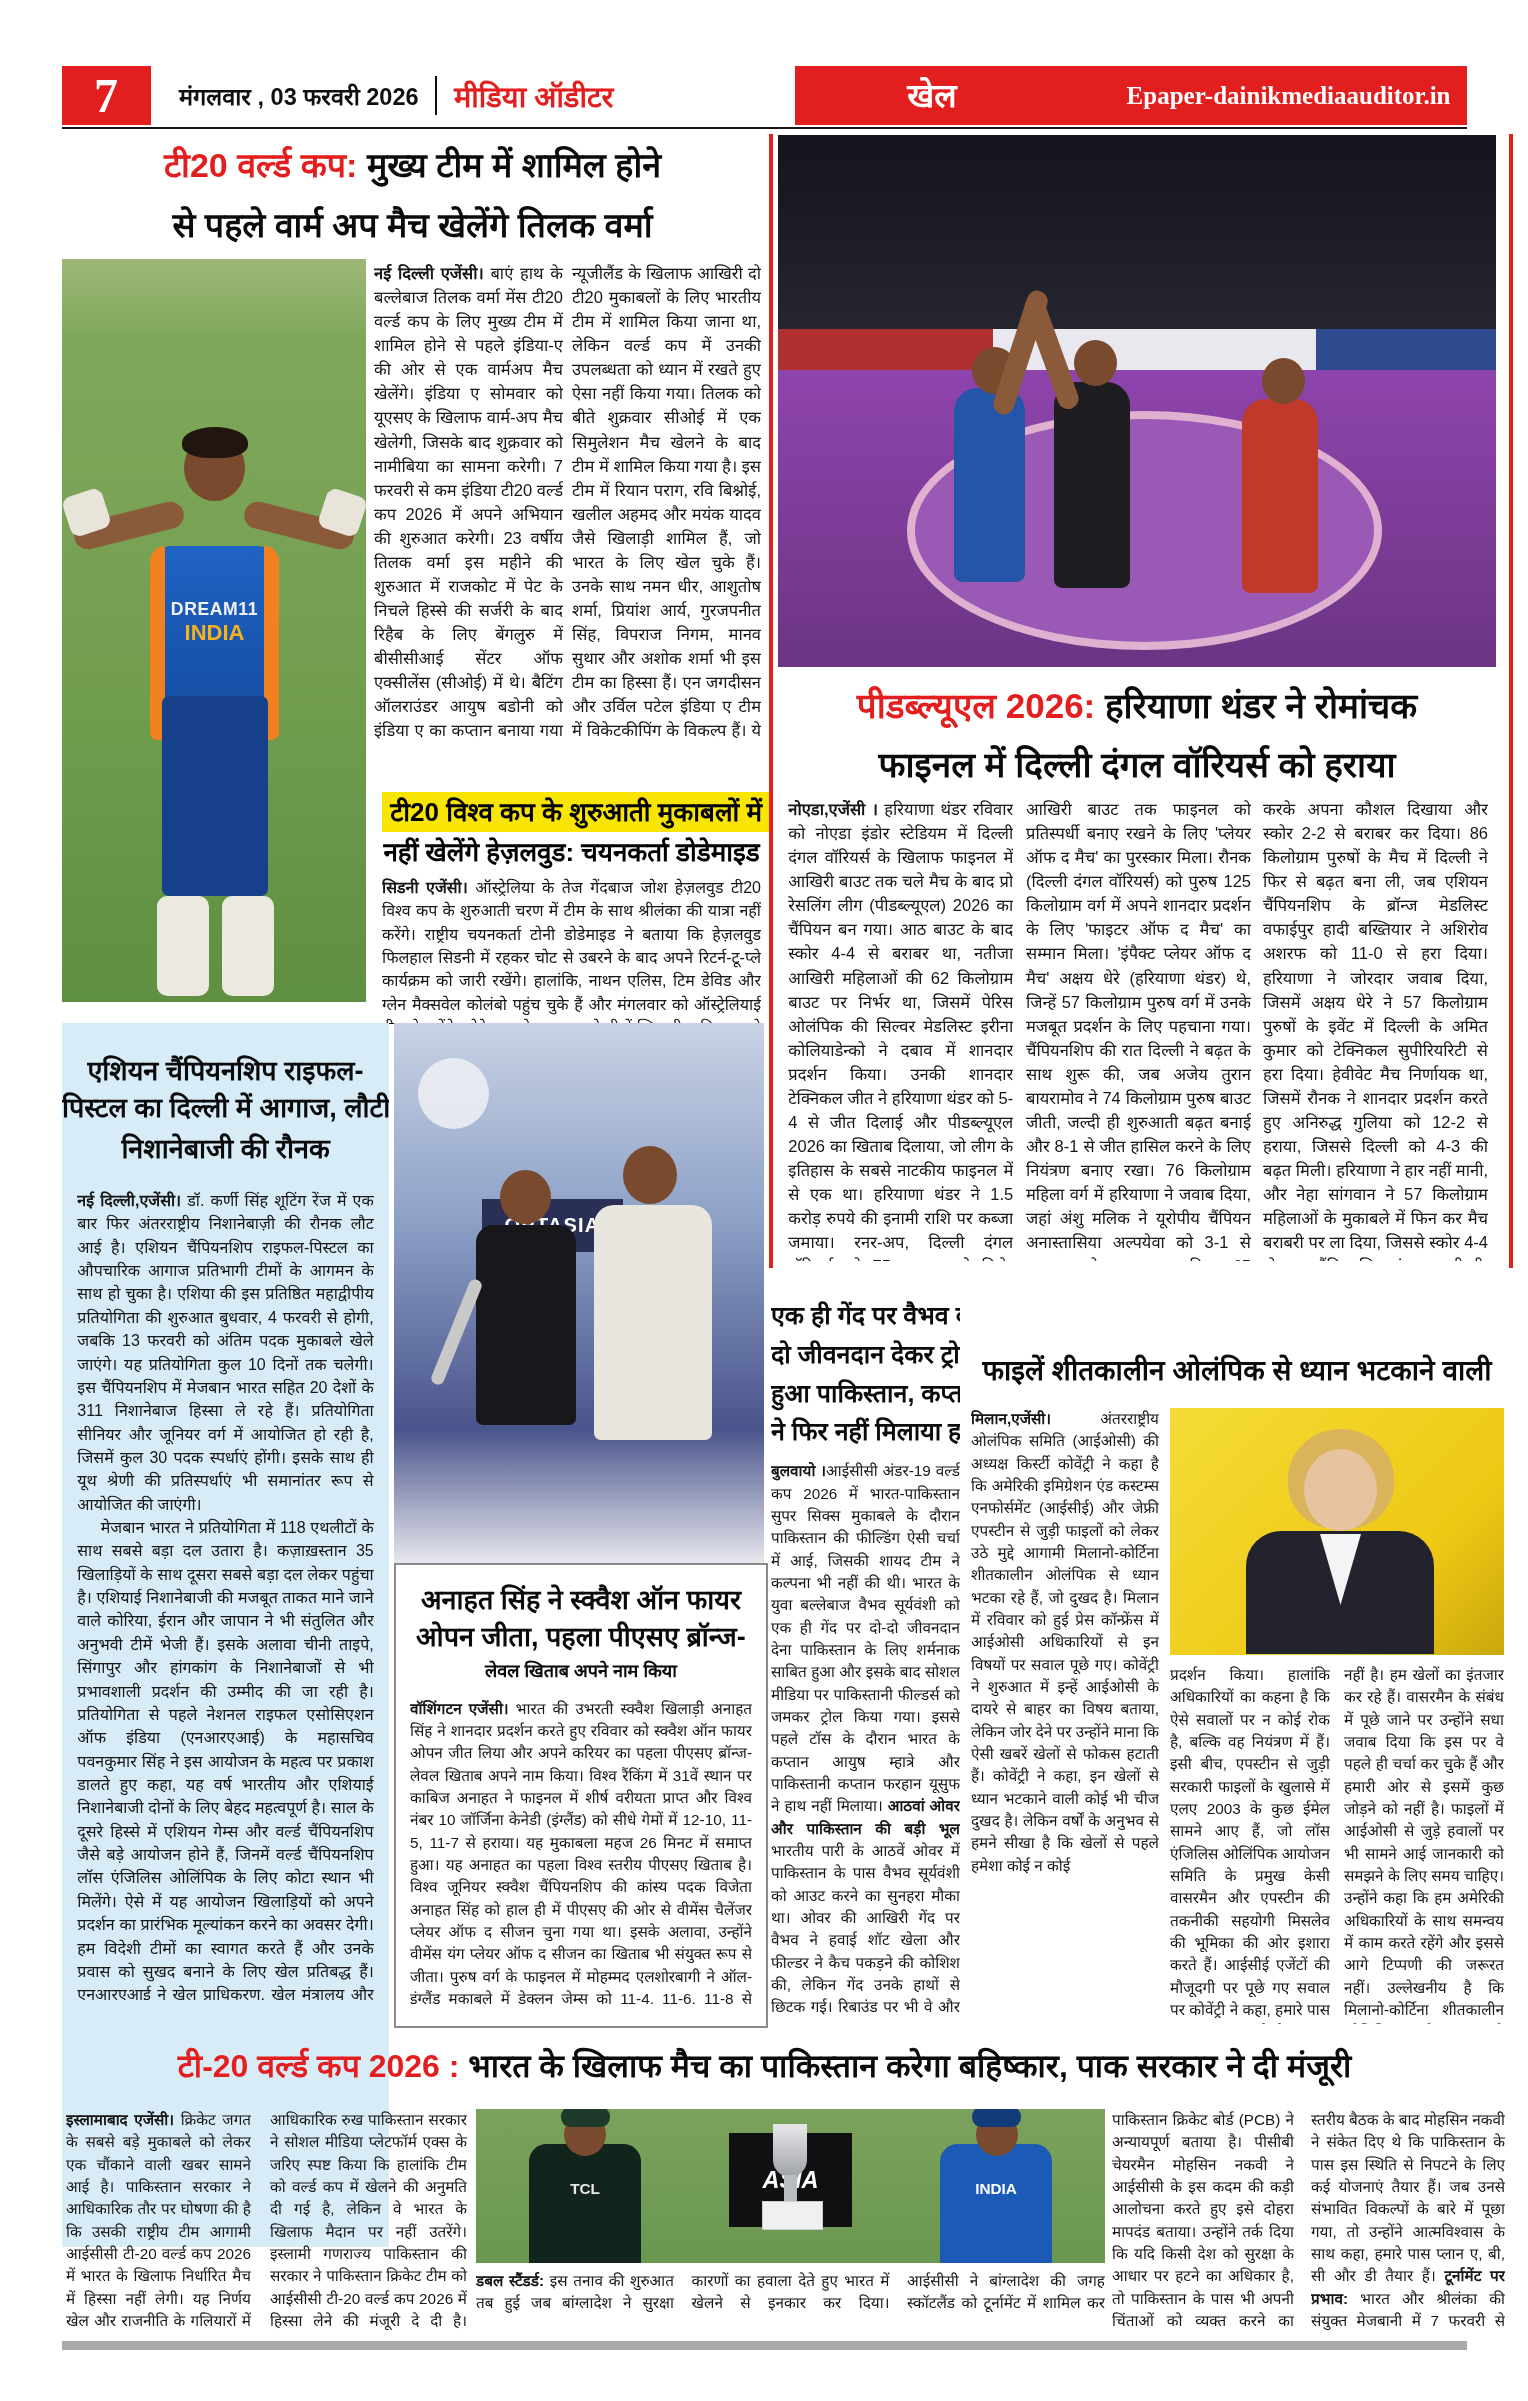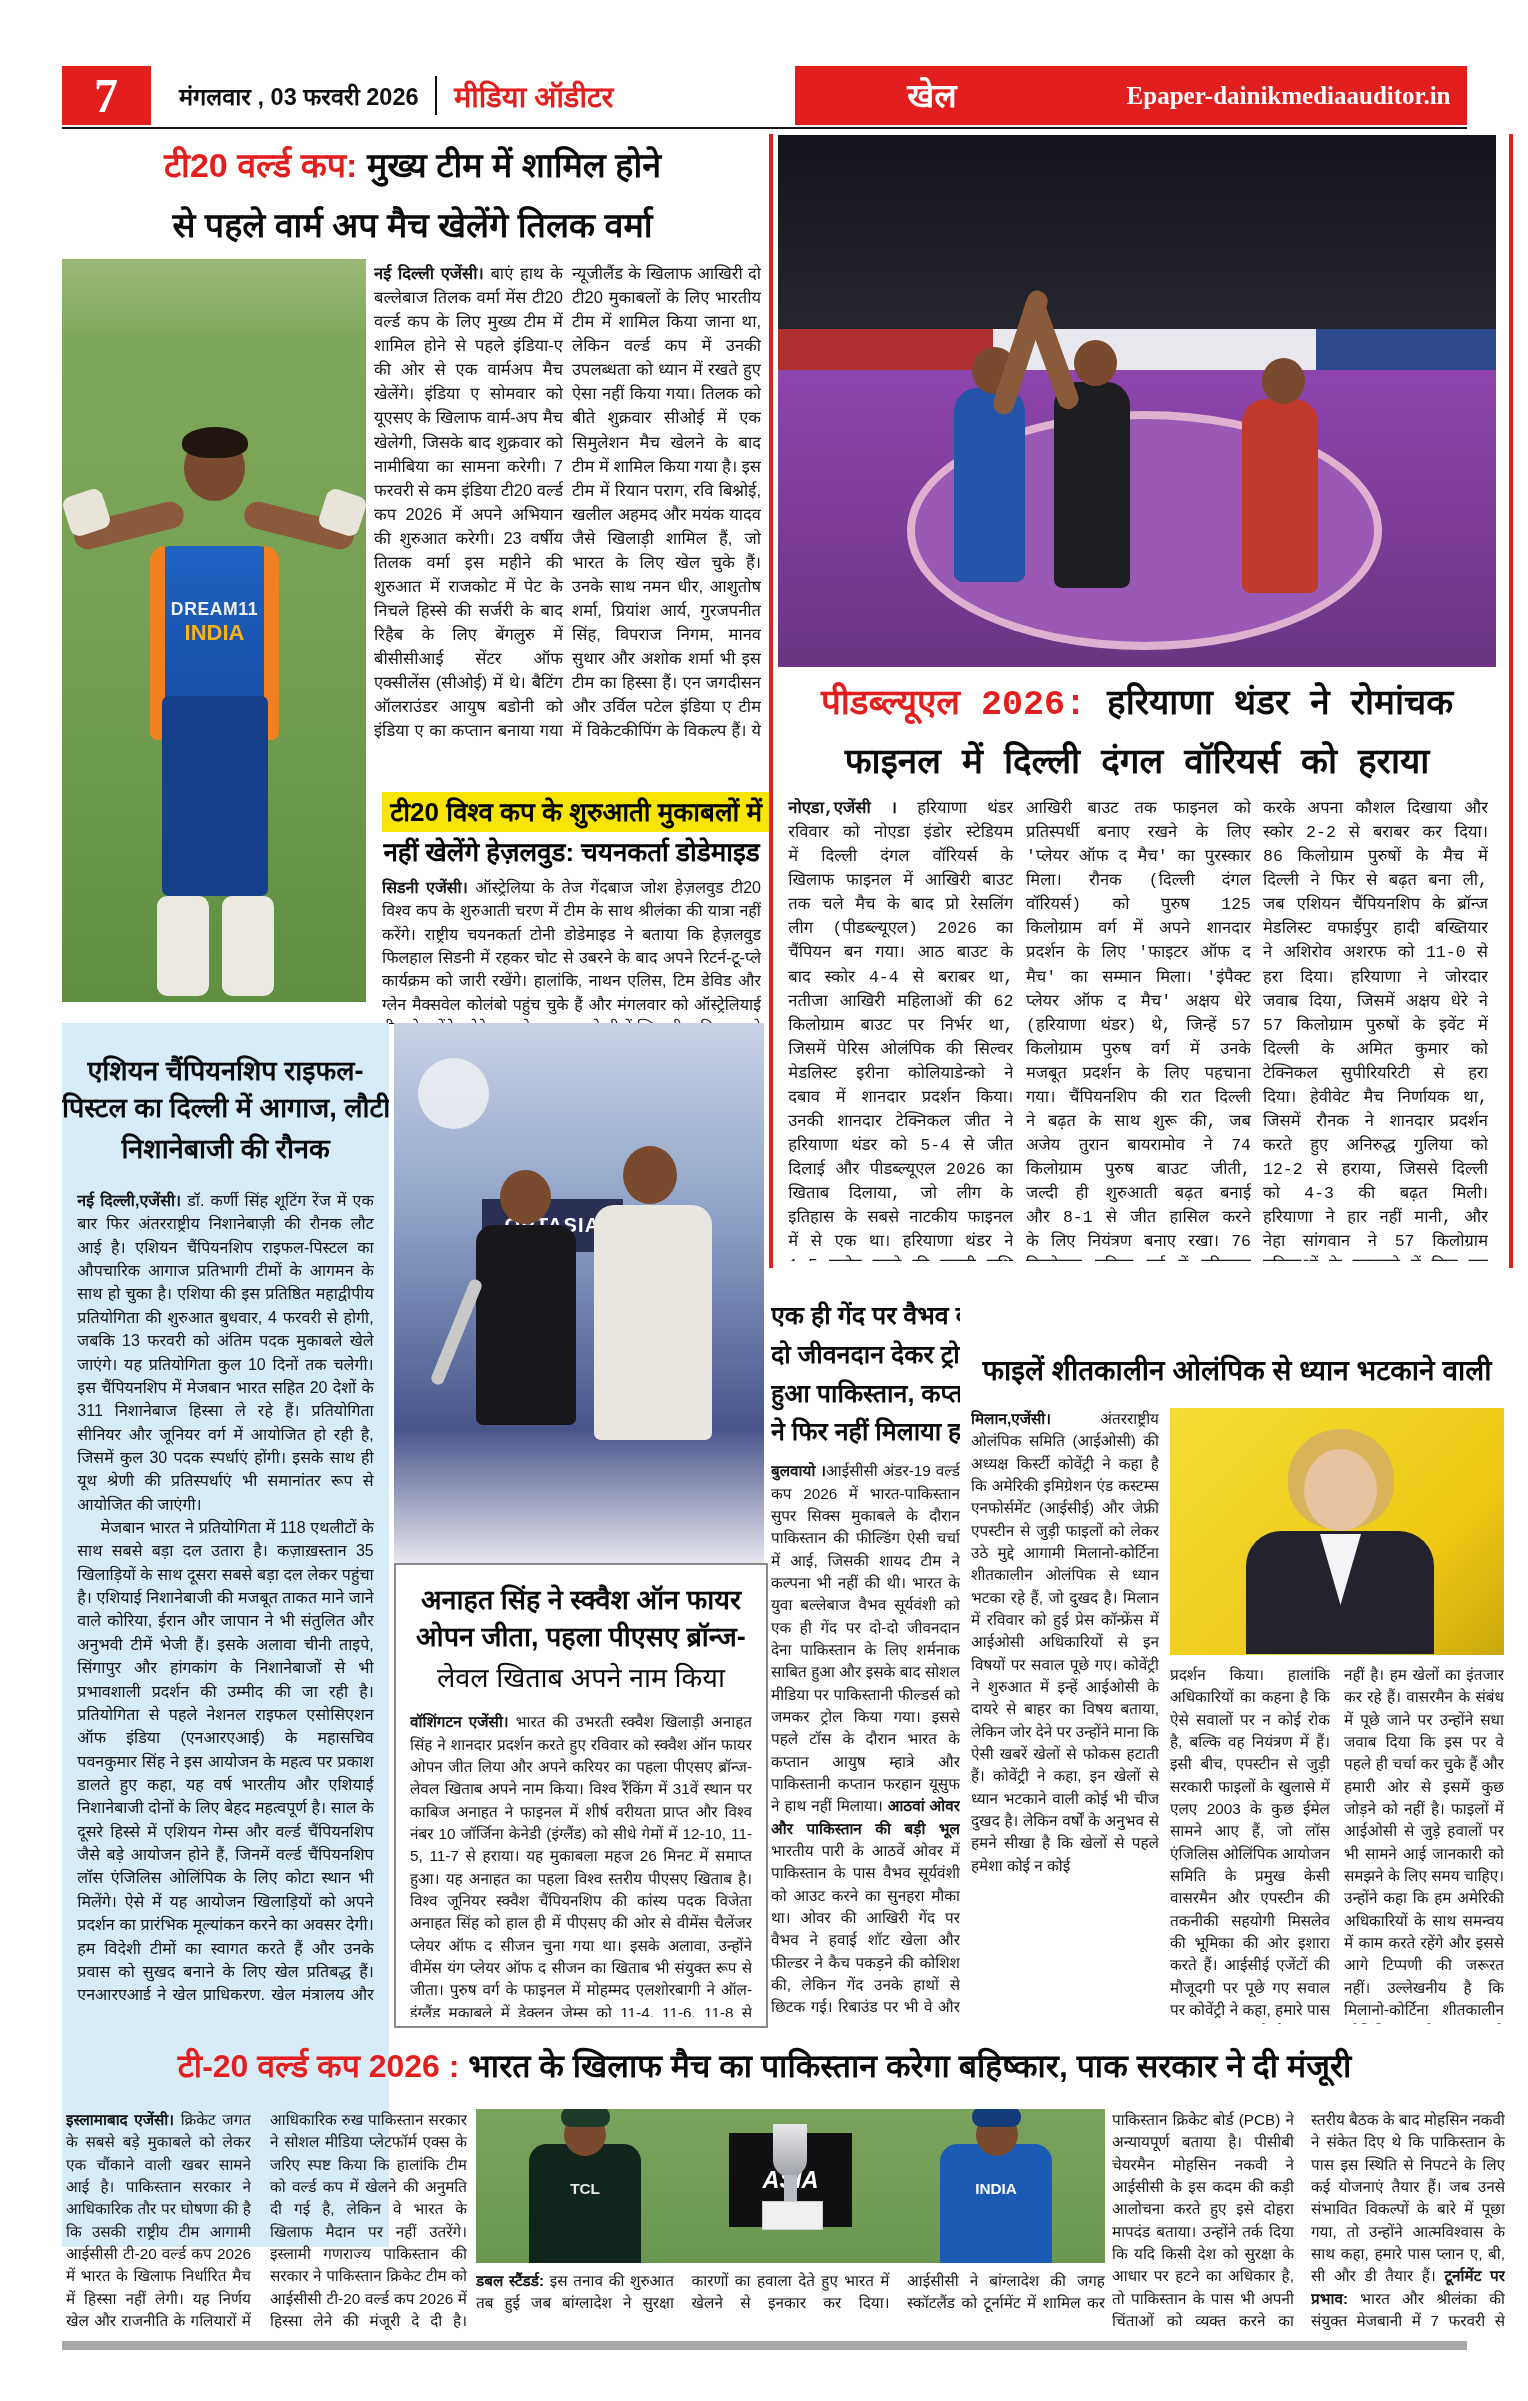--- a/index.html
+++ b/index.html
@@ -63,21 +63,21 @@
   <div class="abs body-txt" style="left:572px;top:261px;width:189px;height:480px;">न्यूजीलैंड के खिलाफ आखिरी दो टी20 मुकाबलों के लिए भारतीय टीम में शामिल किया जाना था, लेकिन वर्ल्ड कप में उनकी उपलब्धता को ध्यान में रखते हुए ऐसा नहीं किया गया। तिलक को बीते शुक्रवार सीओई में एक सिमुलेशन मैच खेलने के बाद टीम में शामिल किया गया है। इस टीम में रियान पराग, रवि बिश्नोई, खलील अहमद और मयंक यादव जैसे खिलाड़ी शामिल हैं, जो भारत के लिए खेल चुके हैं। उनके साथ नमन धीर, आशुतोष शर्मा, प्रियांश आर्य, गुरजपनीत सिंह, विपराज निगम, मानव सुथार और अशोक शर्मा भी इस टीम का हिस्सा हैं। एन जगदीसन और उर्विल पटेल इंडिया ए टीम में विकेटकीपिंग के विकल्प हैं। ये वार्म-अप मैच मयंक की प्रतिस्पर्धी क्रिकेट में वापसी का भी प्रतीक होंगे। मयंक पीठ के निचले हिस्से में स्ट्रेस फ्रैक्चर के कारण आईपीएल 2025 में लखनऊ सुपर जायंट्स के अभियान से बाहर हो गए थे, जिसके बाद बीते साल न्यूजीलैंड के क्राइस्टचर्च में उनकी सर्जरी हुई थी। इस बीच, रियान को सीओई में दाहिने कंधे की चोट से उबरने के बाद टीम में शामिल किया गया है।</div>
 
   <div class="abs" style="left:382px;top:753px;width:379px;height:118px;text-align:center;margin-top:39px;">
     <span style="display:inline-block;background:#f8e405;font-weight:800;font-size:26px;line-height:1.55;padding:0 8.2px;white-space:nowrap;">टी20 विश्व कप के शुरुआती मुकाबलों में</span><br>
     <span style="display:inline-block;font-weight:800;font-size:26px;line-height:1.55;white-space:nowrap;">नहीं खेलेंगे हेज़लवुड: चयनकर्ता डोडेमाइड</span>
   </div>
   <div class="abs body-txt" style="left:382px;top:876px;width:379px;height:148px;font-size:16px;">
     <span class="dl">सिडनी एजेंसी।</span><span> ऑस्ट्रेलिया के तेज गेंदबाज जोश हेज़लवुड टी20 विश्व कप के शुरुआती चरण में टीम के साथ श्रीलंका की यात्रा नहीं करेंगे। राष्ट्रीय चयनकर्ता टोनी डोडेमाइड ने बताया कि हेज़लवुड फिलहाल सिडनी में रहकर चोट से उबरने के बाद अपने रिटर्न-टू-प्ले कार्यक्रम को जारी रखेंगे। हालांकि, नाथन एलिस, टिम डेविड और ग्लेन मैक्सवेल कोलंबो पहुंच चुके हैं और मंगलवार को ऑस्ट्रेलियाई टीम से जुड़ेंगे। डोडेमाइड के अनुसार, ये तीनों खिलाड़ी पाकिस्तान से आने वाली टीम के साथ शामिल होंगे। ऑस्ट्रेलिया अपने चार शुरुआती मुकाबले कोलंबो और पल्लेकेले में खेलेगा, जिसकी शुरुआत 11 फरवरी को आयरलैंड के खिलाफ होगी। टूर्नामेंट की शुरुआत 7 फरवरी से हो रही है। डोडेमाइड ने कहा कि हेज़लवुड शुरुआती चरण के दौरान सिडनी में ही रहेंगे ताकि वे परिवर्तित किए बिना अपनी फिटनेस पर काम कर सकें।</span>
   </div>
 
-  <div class="abs" style="left:769px;top:134px;width:736px;height:1134px;border-left:4.1px solid #e31e1e;border-right:4.1px solid #e31e1e;font-family:Liberation Mono, monospace;">
+  <div class="abs" style="left:769px;top:134px;width:736px;height:1134px;border-left:4.1px solid #e31e1e;border-right:4.1px solid #e31e1e;">
     <div class="photo" style="left:4.7px;top:1.2px;width:718px;height:532px;background:#191921;">
       <div class="abs" style="left:0;top:0;width:100%;height:46%;background:linear-gradient(180deg,#14141c,#2a2a36);"></div>
       <div class="abs" style="left:0;top:194px;width:30%;height:41px;background:#b03030;"></div>
       <div class="abs" style="left:30%;top:194px;width:45%;height:41px;background:#e8e8ee;"></div>
       <div class="abs" style="left:75%;top:194px;width:25%;height:41px;background:#2e4a8f;"></div>
       <div class="abs" style="left:0;top:235px;width:100%;height:297px;background:linear-gradient(180deg,#8e44ad,#6c3483);"></div>
       <div class="abs" style="left:18%;top:276px;width:64%;height:223px;border:8.2px solid #e0b0d0;border-radius:50%;background:#9b59b6;"></div>
       <div class="abs" style="left:176px;top:253px;width:71px;height:194px;background:#2455a8;border-radius:23.5px 23.5px 8.2px 8.2px;"></div>
       <div class="fig-head" style="left:194px;top:212px;width:45px;height:47px;"></div>
       <div class="abs" style="left:232px;top:153px;width:21px;height:129px;background:#8a5a3a;border-radius:10.6px;transform:rotate(18deg);"></div>
@@ -116,21 +116,21 @@
     </div>
     <div class="fig-head" style="left:106px;top:147px;width:51px;height:54px;"></div>
     <div class="abs" style="left:82px;top:202px;width:100px;height:200px;background:#17171c;border-radius:17.6px 17.6px 7px 7px;"></div>
     <div class="abs" style="left:56px;top:253px;width:13px;height:112px;background:#c8c8c8;border-radius:5.9px;transform:rotate(22deg);"></div>
     <div class="fig-head" style="left:229px;top:123px;width:54px;height:58px;"></div>
     <div class="abs" style="left:200px;top:182px;width:118px;height:235px;background:#e9e6df;border-radius:20px 20px 7px 7px;"></div>
   </div>
   <div class="abs" style="left:394px;top:1563px;width:370px;height:461px;background:#fff;border:2.4px solid #8a8a8a;">
     <div class="nowrapc" style="margin-top:15.3px;font-weight:800;font-size:27px;color:#0b0b0b;">अनाहत सिंह ने स्क्वैश ऑन फायर</div>
     <div class="nowrapc" style="font-weight:800;font-size:27px;color:#0b0b0b;line-height:1.5;">ओपन जीता, पहला पीएसए ब्रॉन्ज-</div>
-    <div class="nowrapc" style="font-weight:400;font-size:27px;color:#0b0b0b;line-height:1.5;">लेवल खिताब अपने नाम किया</div>
+    <div class="nowrapc" style="font-weight:700;font-size:18px;color:#0b0b0b;line-height:1.5;">लेवल खिताब अपने नाम किया</div>
     <div class="body-txt" style="margin:13px 14px 0 14px;height:306px;font-size:15.3px;">
       <span class="dl">वॉशिंगटन एजेंसी।</span><span> भारत की उभरती स्क्वैश खिलाड़ी अनाहत सिंह ने शानदार प्रदर्शन करते हुए रविवार को स्क्वैश ऑन फायर ओपन जीत लिया और अपने करियर का पहला पीएसए ब्रॉन्ज-लेवल खिताब अपने नाम किया। विश्व रैंकिंग में 31वें स्थान पर काबिज अनाहत ने फाइनल में शीर्ष वरीयता प्राप्त और विश्व नंबर 10 जॉर्जिना केनेडी (इंग्लैंड) को सीधे गेमों में 12-10, 11-5, 11-7 से हराया। यह मुकाबला महज 26 मिनट में समाप्त हुआ। यह अनाहत का पहला विश्व स्तरीय पीएसए खिताब है। विश्व जूनियर स्क्वैश चैंपियनशिप की कांस्य पदक विजेता अनाहत सिंह को हाल ही में पीएसए की ओर से वीमेंस चैलेंजर प्लेयर ऑफ द सीजन चुना गया था। इसके अलावा, उन्होंने वीमेंस यंग प्लेयर ऑफ द सीजन का खिताब भी संयुक्त रूप से जीता। पुरुष वर्ग के फाइनल में मोहम्मद एलशोरबागी ने ऑल-इंग्लैंड मुकाबले में डेक्लन जेम्स को 11-4, 11-6, 11-8 से हराकर अपना 52वां पीएसए टूर खिताब जीता।</span>
     </div>
   </div>
 
   <div class="abs" style="left:771px;top:1296px;width:189px;height:729px;">
     <div class="nowrapc" style="font-weight:800;font-size:25px;line-height:1.55;text-align:left;color:#0b0b0b;">एक ही गेंद पर वैभव को</div>
     <div class="nowrapc" style="font-weight:800;font-size:25px;line-height:1.55;text-align:left;color:#0b0b0b;">दो जीवनदान देकर ट्रोल</div>
     <div class="nowrapc" style="font-weight:800;font-size:25px;line-height:1.55;text-align:left;color:#0b0b0b;">हुआ पाकिस्तान, कप्तानों</div>
     <div class="nowrapc" style="font-weight:800;font-size:25px;line-height:1.55;text-align:left;color:#0b0b0b;">ने फिर नहीं मिलाया हाथ</div>

